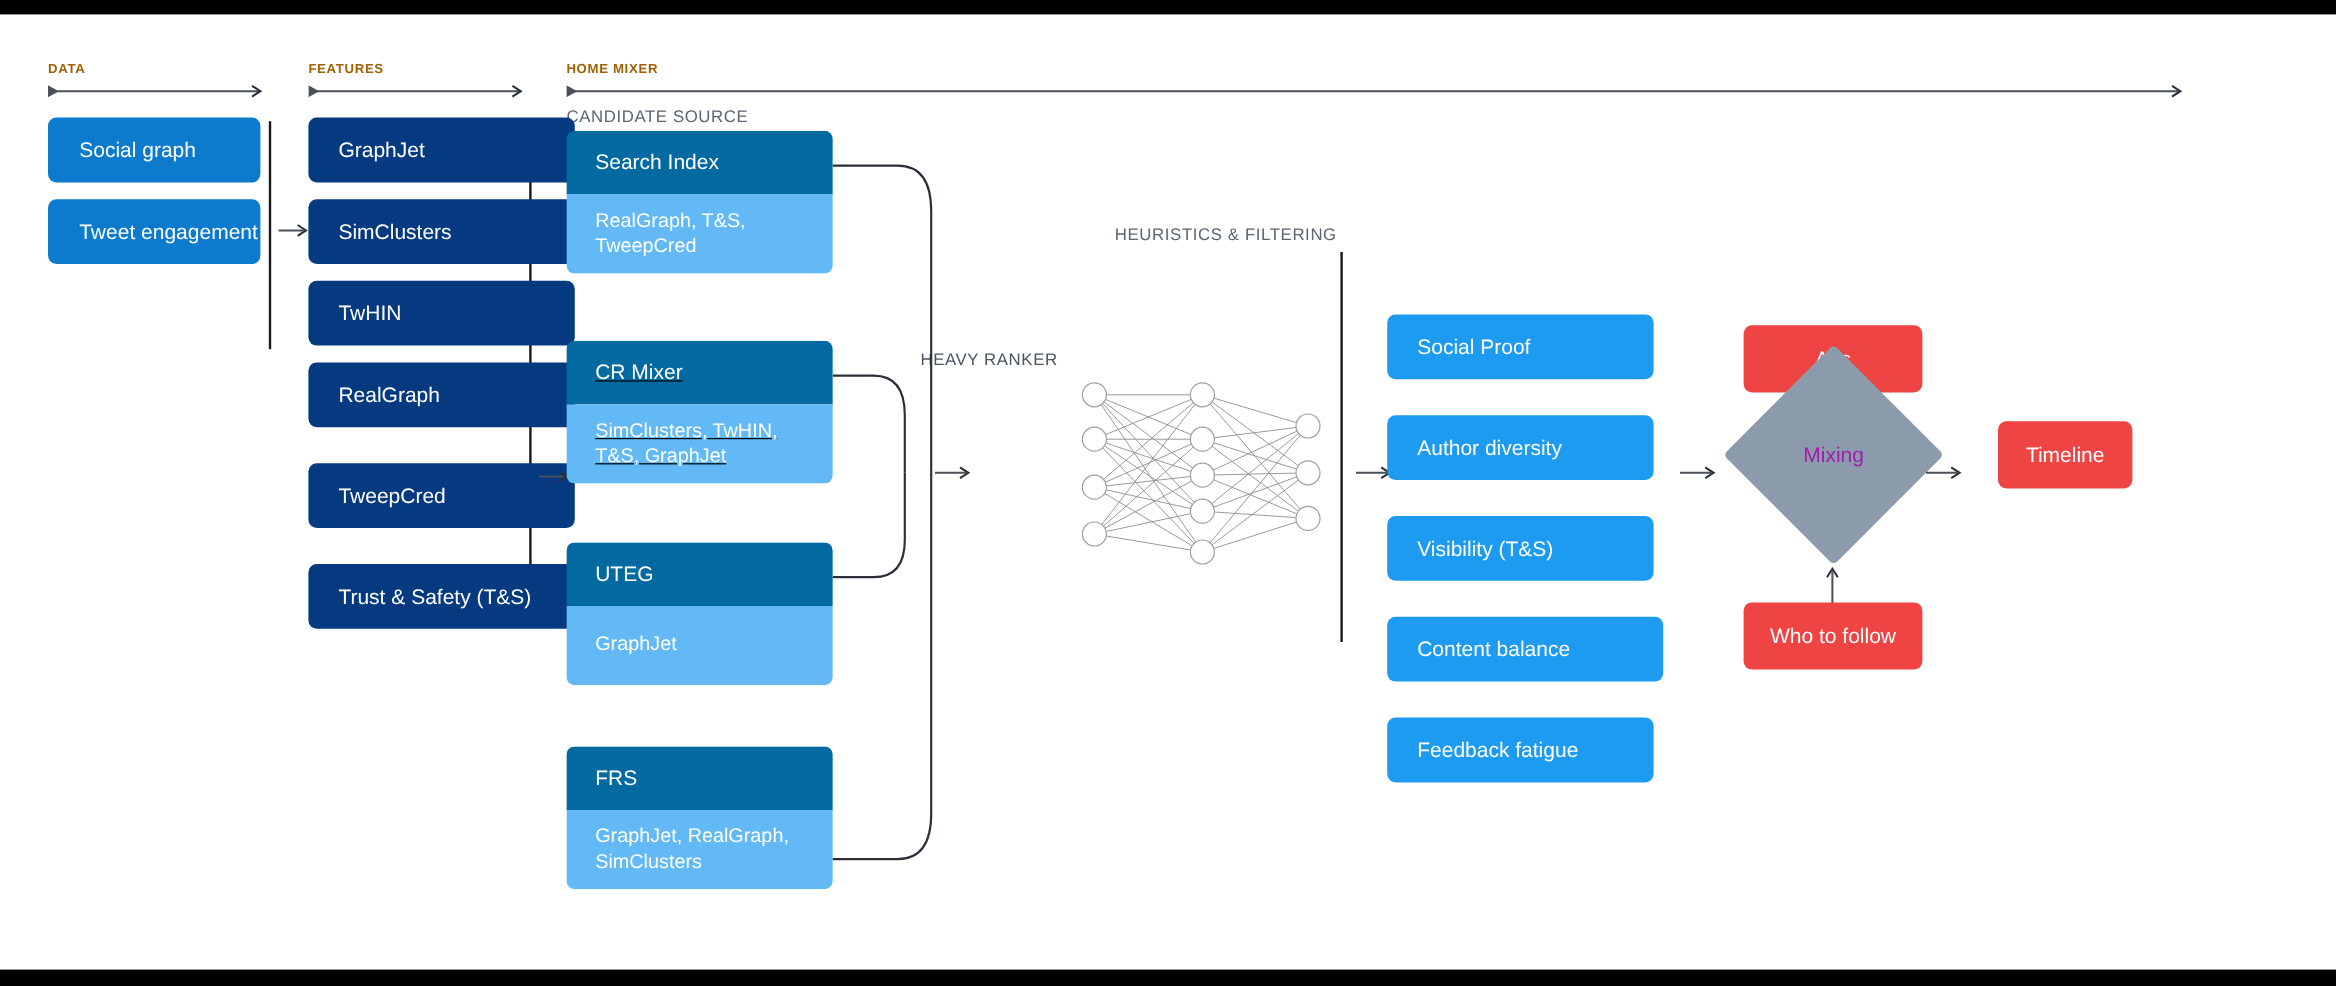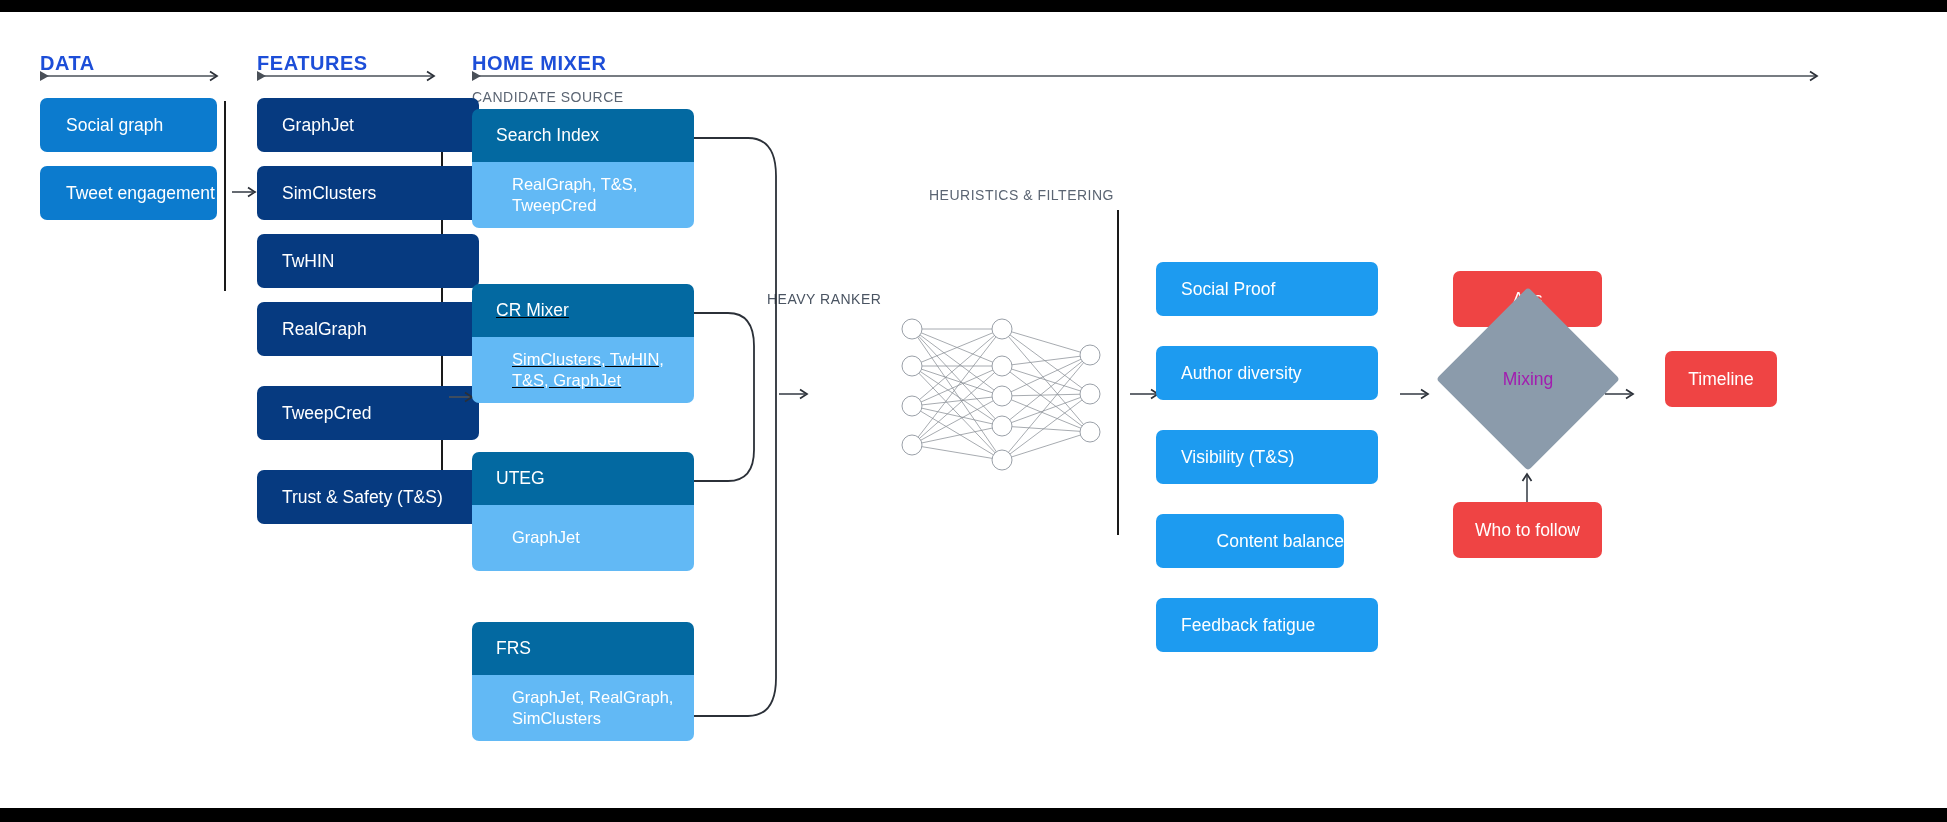--- a/index.html
+++ b/index.html
@@ -12,22 +12,22 @@
   }
   .bar-top,.bar-bottom{position:absolute;left:0;width:1947px;background:#000000;}
   .bar-top{top:0;height:12px;}
   .bar-bottom{bottom:0;height:14px;}
 
   .canvas{position:absolute;left:0;top:12px;width:1947px;height:796px;}
 
   
   .sec-label{
     position:absolute;
-    font-size:20px;font-weight:bold;letter-spacing:.55px;
-    color:#1d4ed8;white-space:nowrap;
+    font-size:11px;font-weight:bold;letter-spacing:.55px;
+    color:#a16207;white-space:nowrap;
   }
   .sub-label{
     position:absolute;
     font-size:14px;letter-spacing:.5px;
     color:#5b6573;white-space:nowrap;
   }
   .hdr-arrow{position:absolute;height:12px;}
 
   
   .box{
@@ -43,21 +43,21 @@
   .box-plain{background:#ef4444;justify-content:center;padding:0;}
 
   
   .cs{position:absolute;border-radius:7px;overflow:hidden;}
   .cs-head{
     background:#0369a1;color:#fff;font-size:17.5px;
     display:flex;align-items:center;padding-left:24px;box-sizing:border-box;
   }
   .cs-body{
     background:#62b9f5;color:#fff;font-size:16.5px;line-height:1.28;
-    display:flex;align-items:center;padding-left:40px;padding-right:10px;box-sizing:border-box;
+    display:flex;align-items:center;padding-left:24px;padding-right:10px;box-sizing:border-box;
     white-space:pre-line;
   }
 
   
   .vrule{position:absolute;width:2px;background:#1a1a1a;}
 
   
   .diamond{
     position:absolute;background:#8b9bab;
     transform:rotate(45deg);border-radius:4px;
@@ -242,21 +242,21 @@
 
   <div class="box box-heur" style="left:1156px;top:250px;width:222px;height:54px;text-align:center;">
     <span>Social Proof</span>
   </div>
   <div class="box box-heur" style="left:1156px;top:334px;width:222px;height:54px;">
     <span>Author diversity</span>
   </div>
   <div class="box box-heur" style="left:1156px;top:418px;width:222px;height:54px;">
     <span>Visibility (T&amp;S)</span>
   </div>
-  <div class="box box-heur" style="left:1156px;top:502px;width:188px;height:54px;justify-content:flex-end;">
+  <div class="box box-heur" style="left:1156px;top:502px;width:230px;height:54px;">
     <span>Content balance</span>
   </div>
   <div class="box box-heur" style="left:1156px;top:586px;width:222px;height:54px;">
     <span>Feedback fatigue</span>
   </div>
 
   <svg class="arrow-svg" style="left:1400px;top:375px;width:34px;height:14px;" viewBox="0 0 34 14">
     <line x1="0" y1="7" x2="26" y2="7" stroke="#4a5058" stroke-width="1.7"></line>
     <polyline points="21,2.5 28,7 21,11.5" fill="none" stroke="#2b3038" stroke-width="1.7"></polyline>
   </svg>

